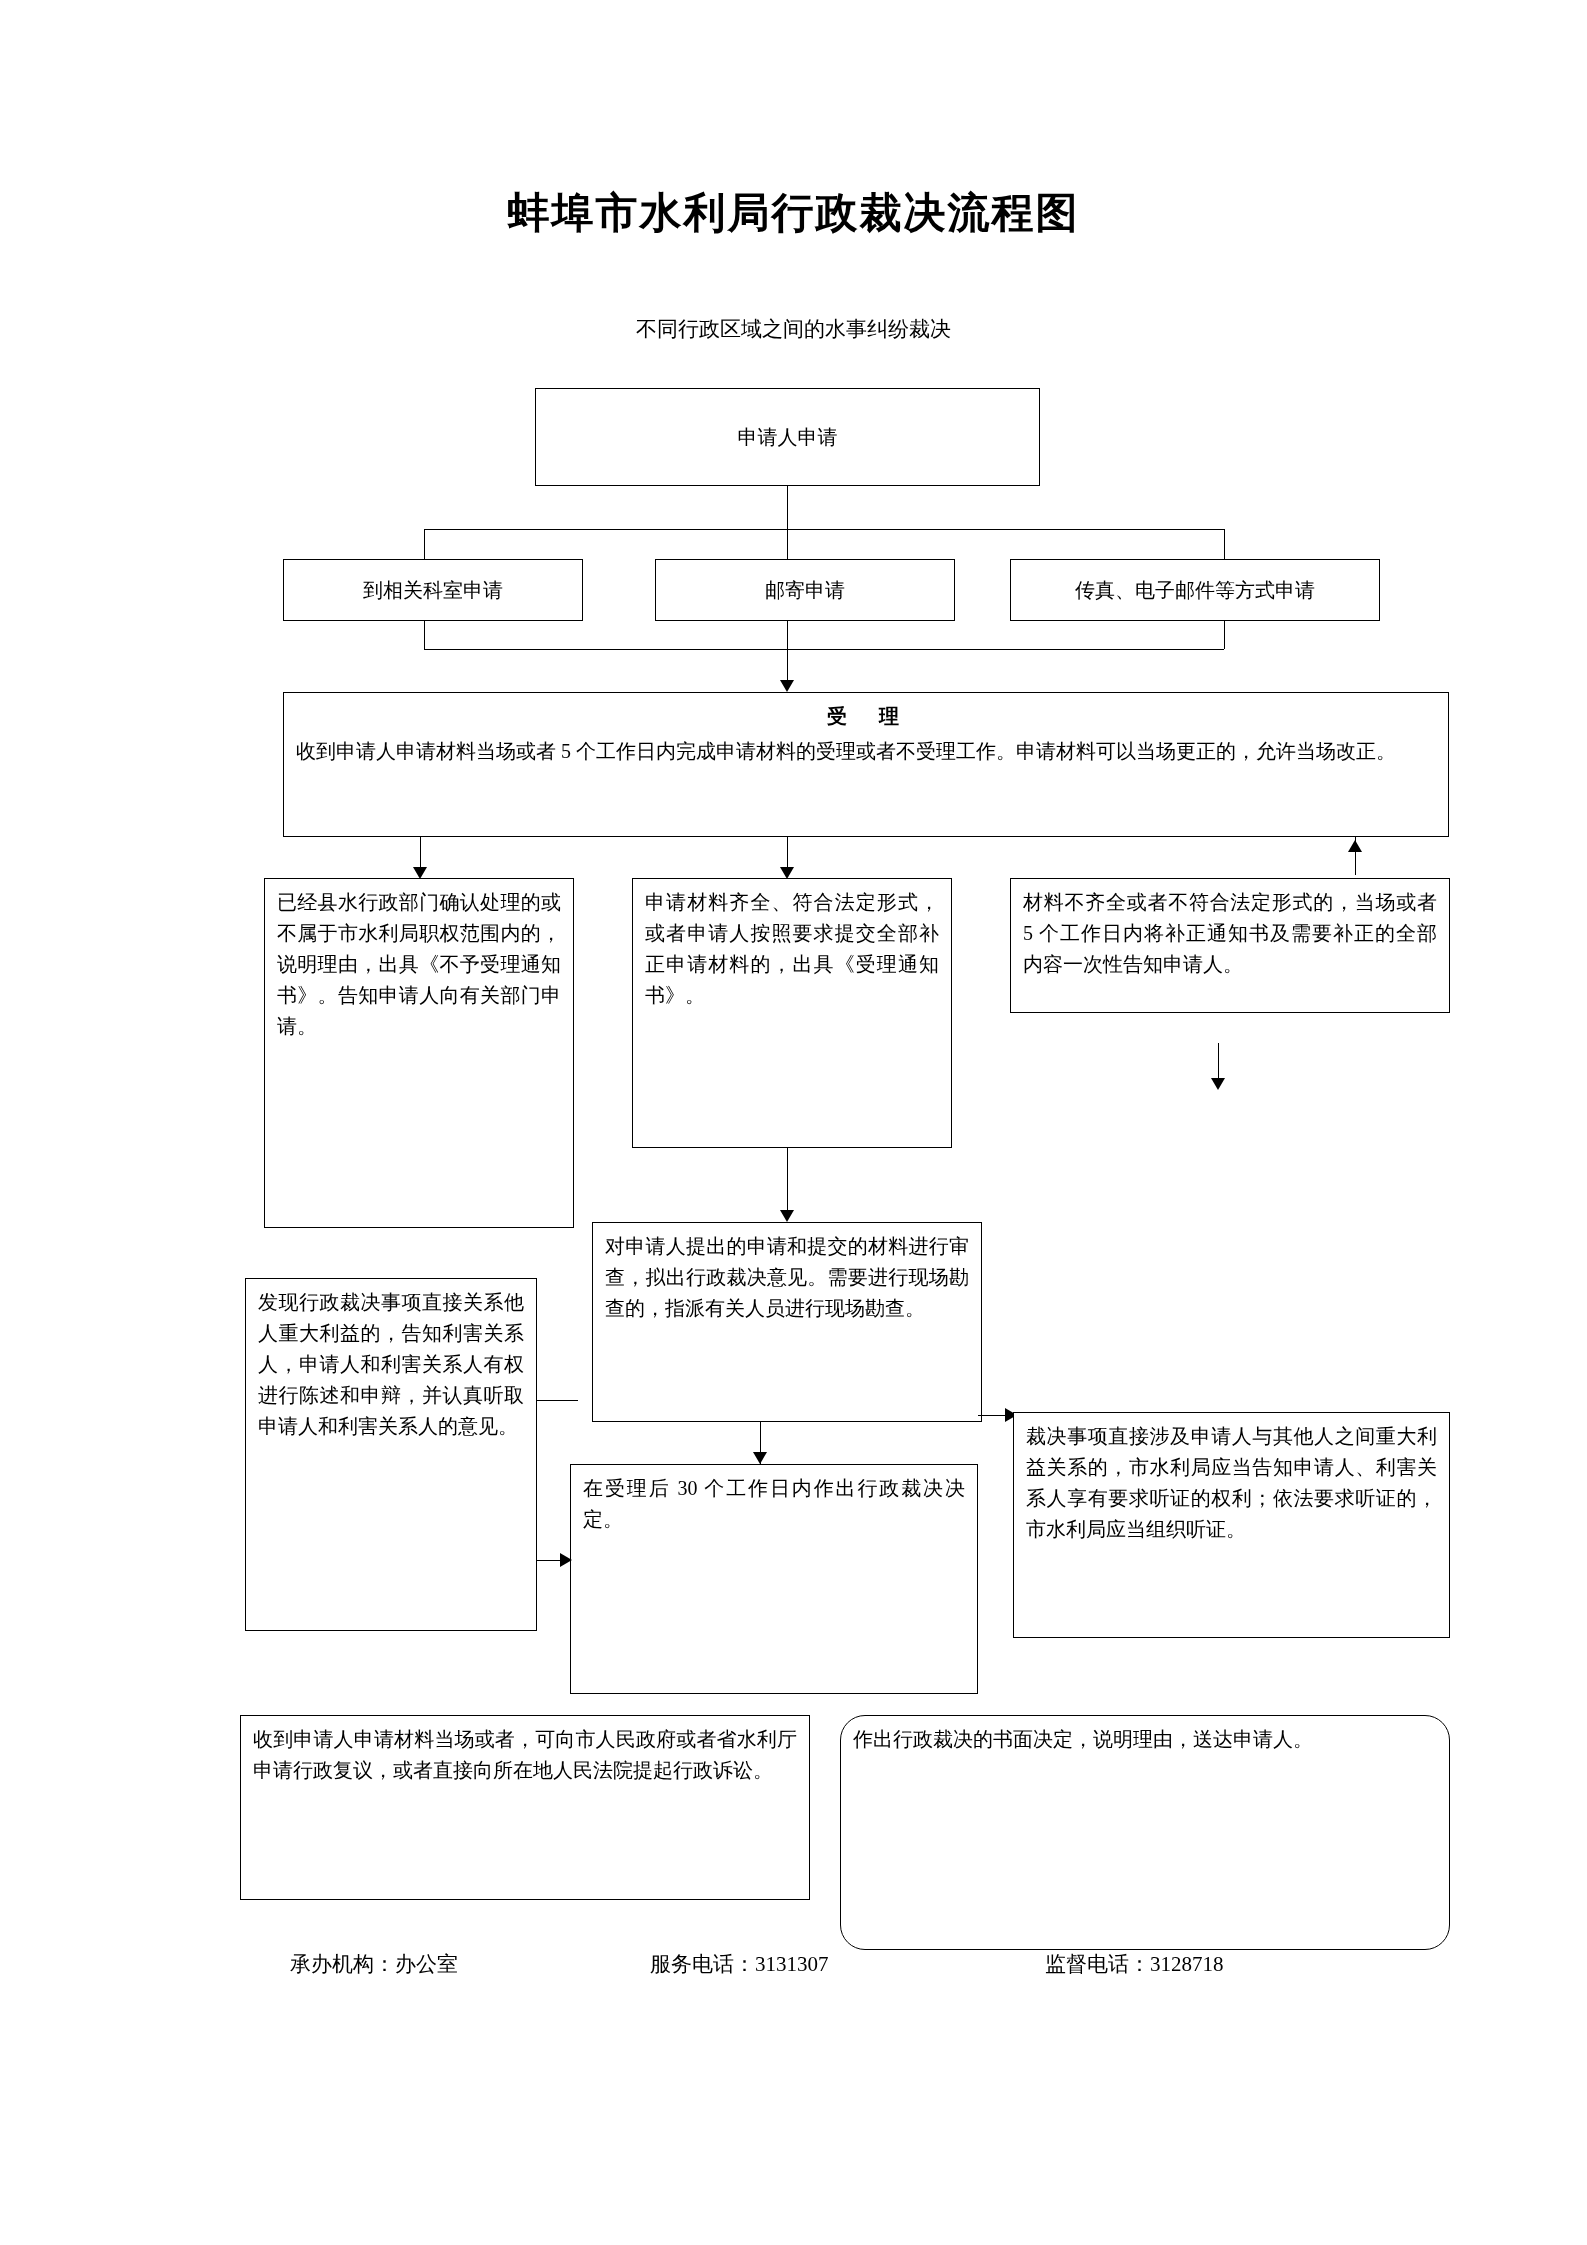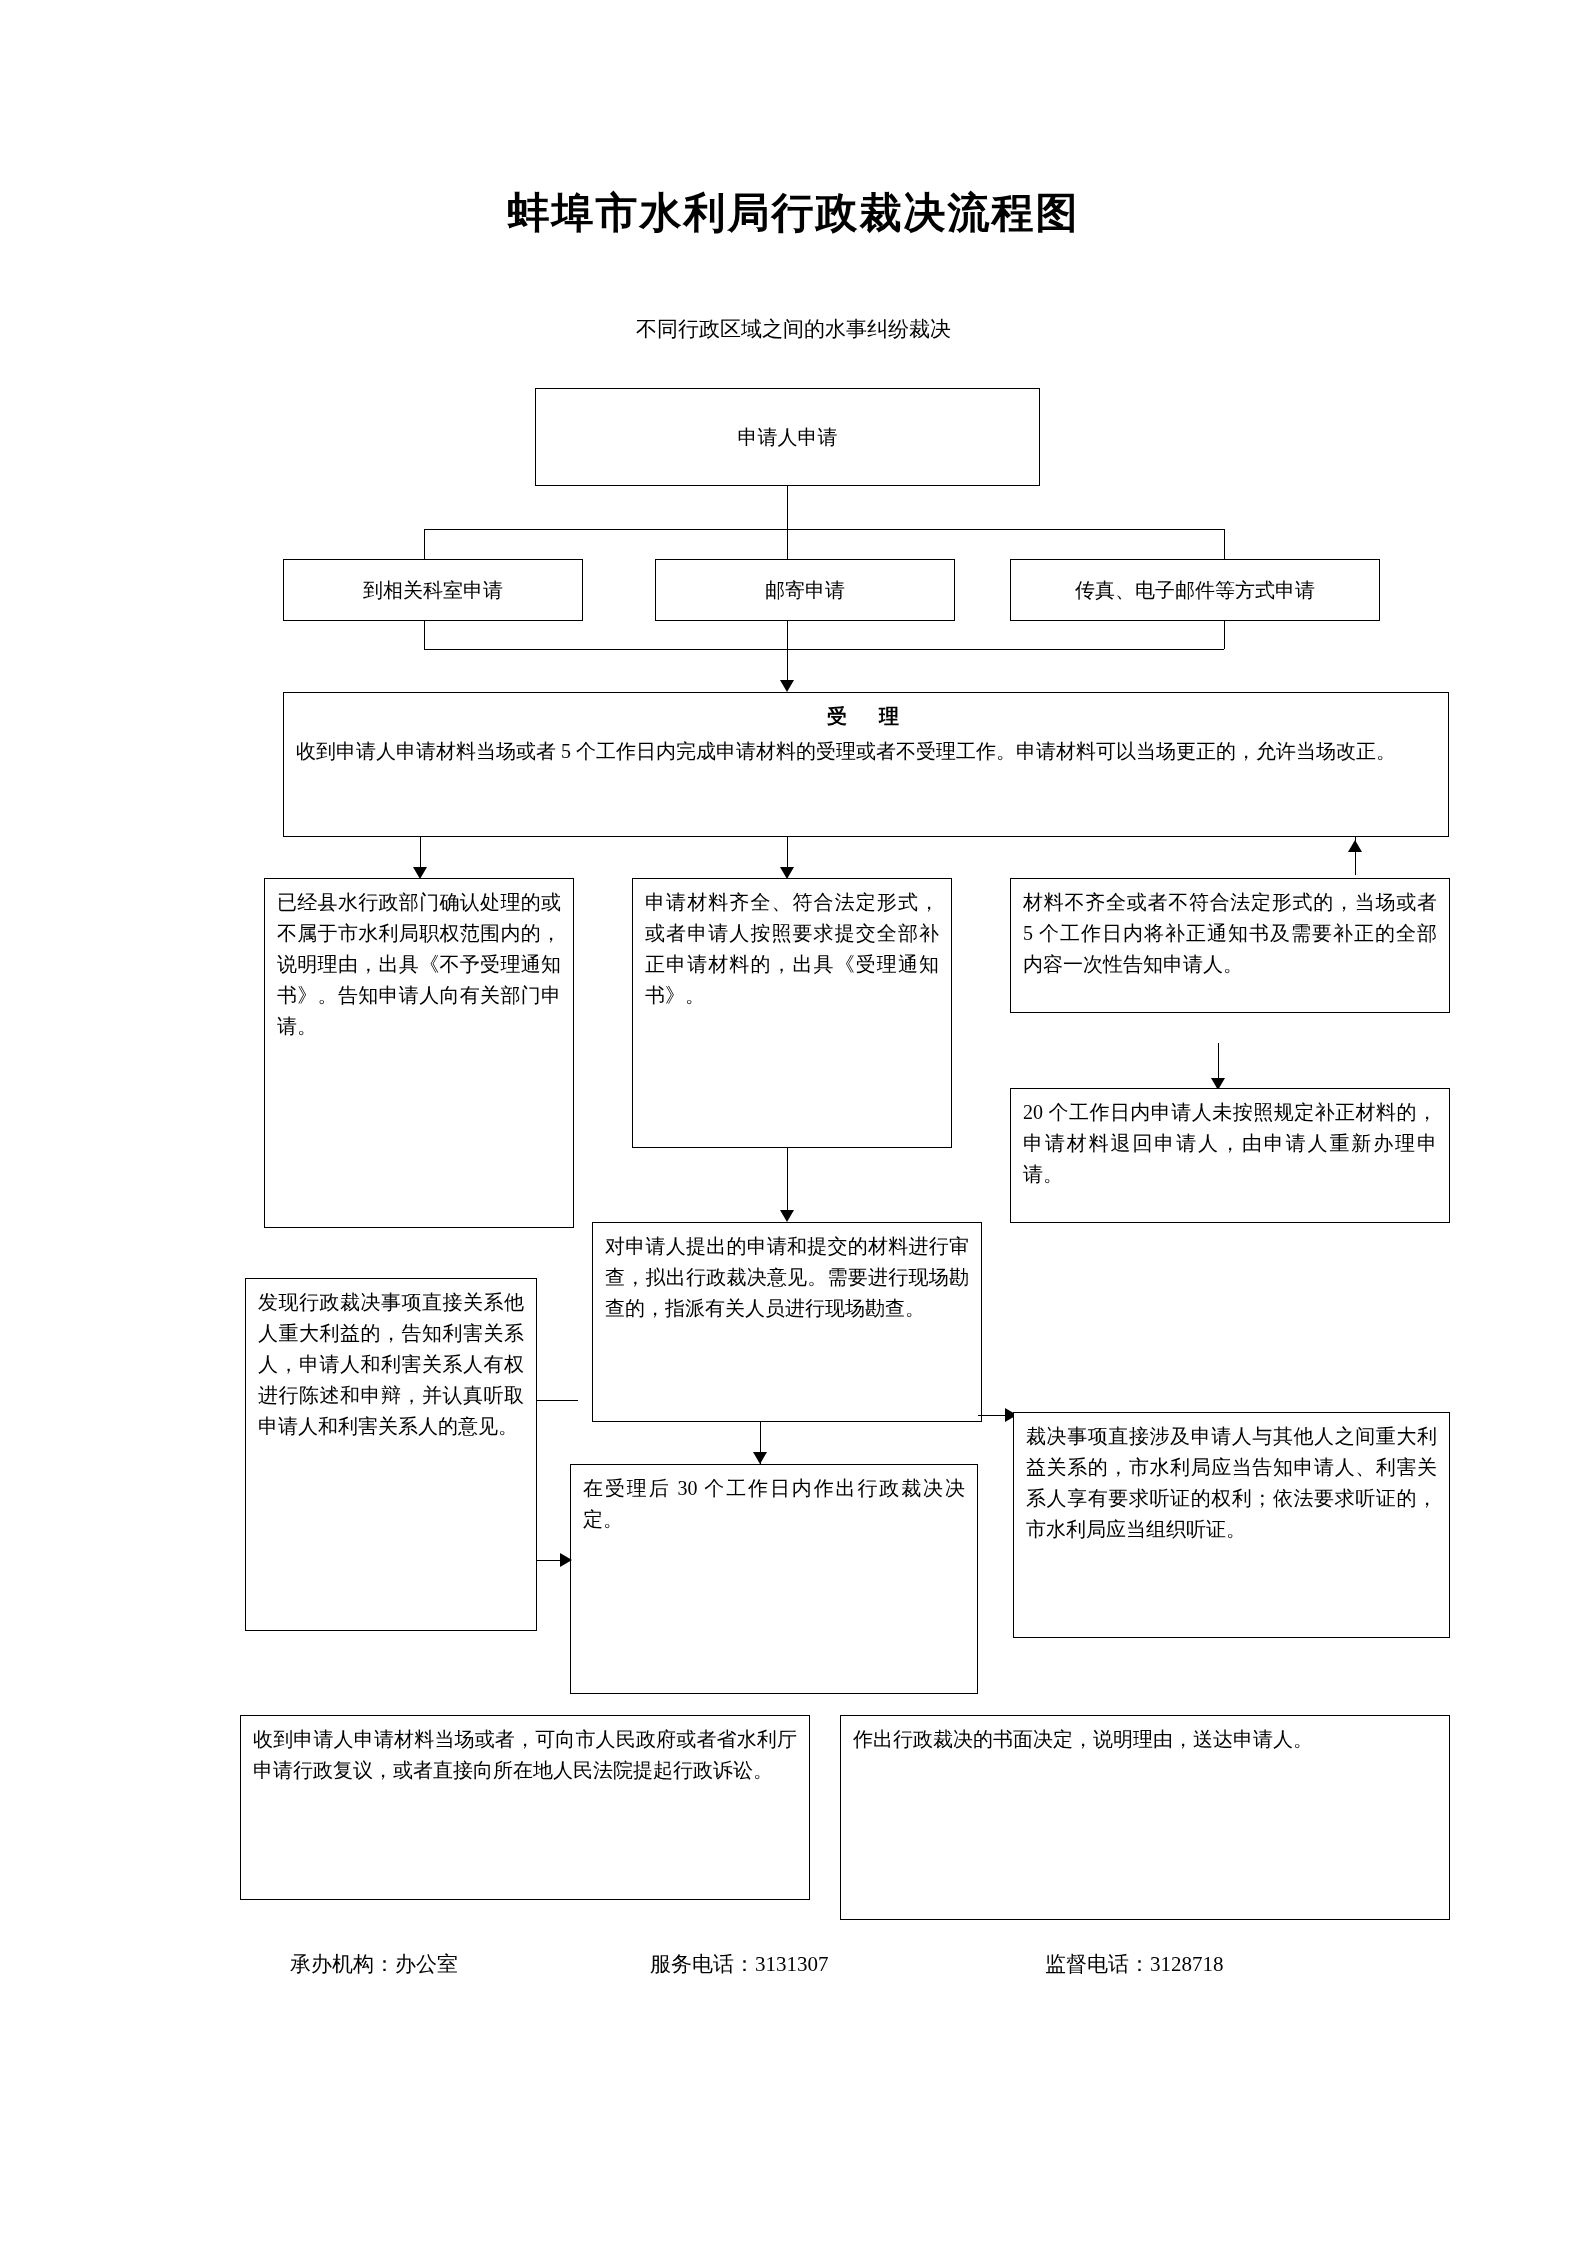--- a/index.html
+++ b/index.html
@@ -171,23 +171,20 @@
     <span class="bd">申请材料齐全、符合法定形式，或者申请人按照要求提交全部补正申请材料的，出具《受理通知书》。</span>
   </div>
 
   <div class="box" style="left:1010px; top:878px; width:440px; height:135px;">
     <span class="bd">材料不齐全或者不符合法定形式的，当场或者 5 个工作日内将补正通知书及需要补正的全部内容一次性告知申请人。</span>
   </div>
 
   <div class="line vline" style="left:1218px; top:1043px; height:45px;"></div>
   <div class="arrow down" style="left:1211px; top:1078px;"></div>
 
-  <div class="box" style="left:1010px; top:1088px; width:440px; height:135px;">
-    <span class="bd">20 个工作日内申请人未按照规定补正材料的，申请材料退回申请人，由申请人重新办理申请。</span>
-  </div>
 
   <div class="line vline" style="left:787px; top:1148px; height:72px;"></div>
   <div class="arrow down" style="left:780px; top:1210px;"></div>
 
   <div class="box" style="left:592px; top:1222px; width:390px; height:200px;">
     <span class="bd">对申请人提出的申请和提交的材料进行审查，拟出行政裁决意见。需要进行现场勘查的，指派有关人员进行现场勘查。</span>
   </div>
 
   <div class="line hline" style="left:498px; top:1400px; width:80px;"></div>
   <div class="arrow left" style="left:495px; top:1393px;"></div>
@@ -206,21 +203,21 @@
   <div class="line hline" style="left:978px; top:1415px; width:35px;"></div>
   <div class="arrow right" style="left:1005px; top:1408px;"></div>
 
   <div class="line hline" style="left:537px; top:1560px; width:33px;"></div>
   <div class="arrow right" style="left:560px; top:1553px;"></div>
 
   <div class="box" style="left:1013px; top:1412px; width:437px; height:226px;">
     <span class="bd">裁决事项直接涉及申请人与其他人之间重大利益关系的，市水利局应当告知申请人、利害关系人享有要求听证的权利；依法要求听证的，市水利局应当组织听证。</span>
   </div>
 
-  <div class="box" style="left:840px; top:1715px; width:610px; height:205px;">
+  <div class="box" style="left:840px; top:1715px; width:610px; height:235px;border-radius:25px;">
     <span class="bd">作出行政裁决的书面决定，说明理由，送达申请人。</span>
   </div>
 
   <div class="box" style="left:240px; top:1715px; width:570px; height:185px;">
     <span class="bd">收到申请人申请材料当场或者，可向市人民政府或者省水利厅申请行政复议，或者直接向所在地人民法院提起行政诉讼。</span>
   </div>
 
   <div class="footer">
     <span class="f1">承办机构：办公室</span>
     <span class="f2">服务电话：3131307</span>

